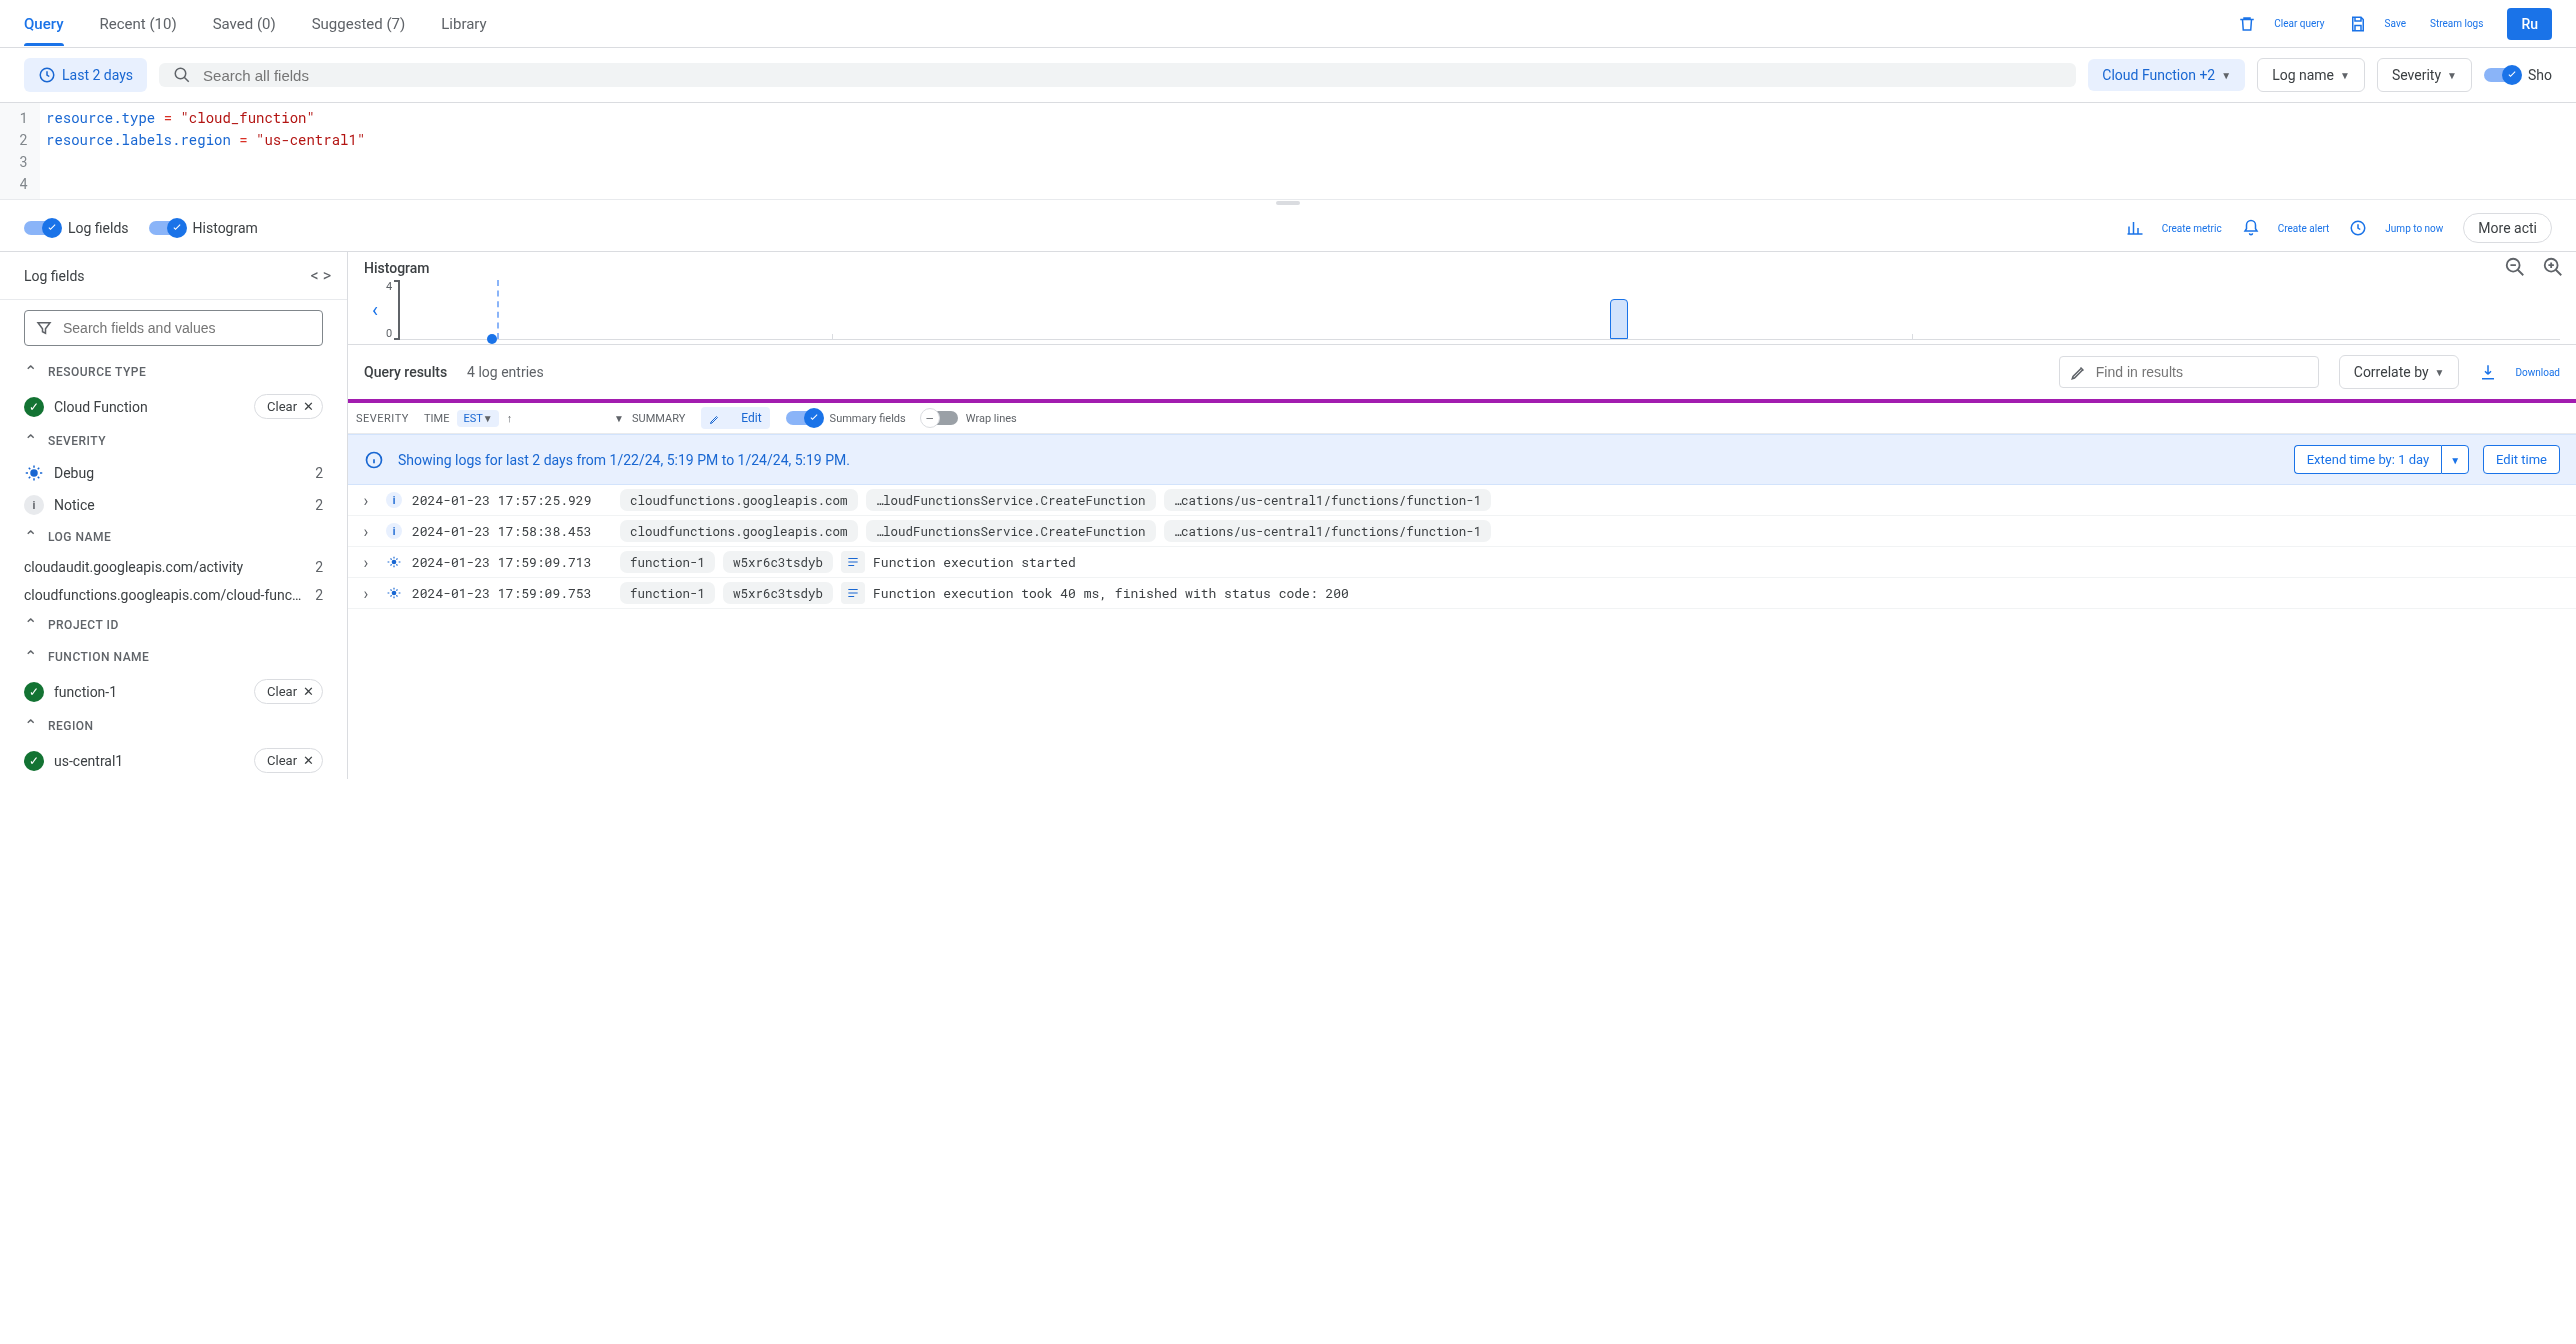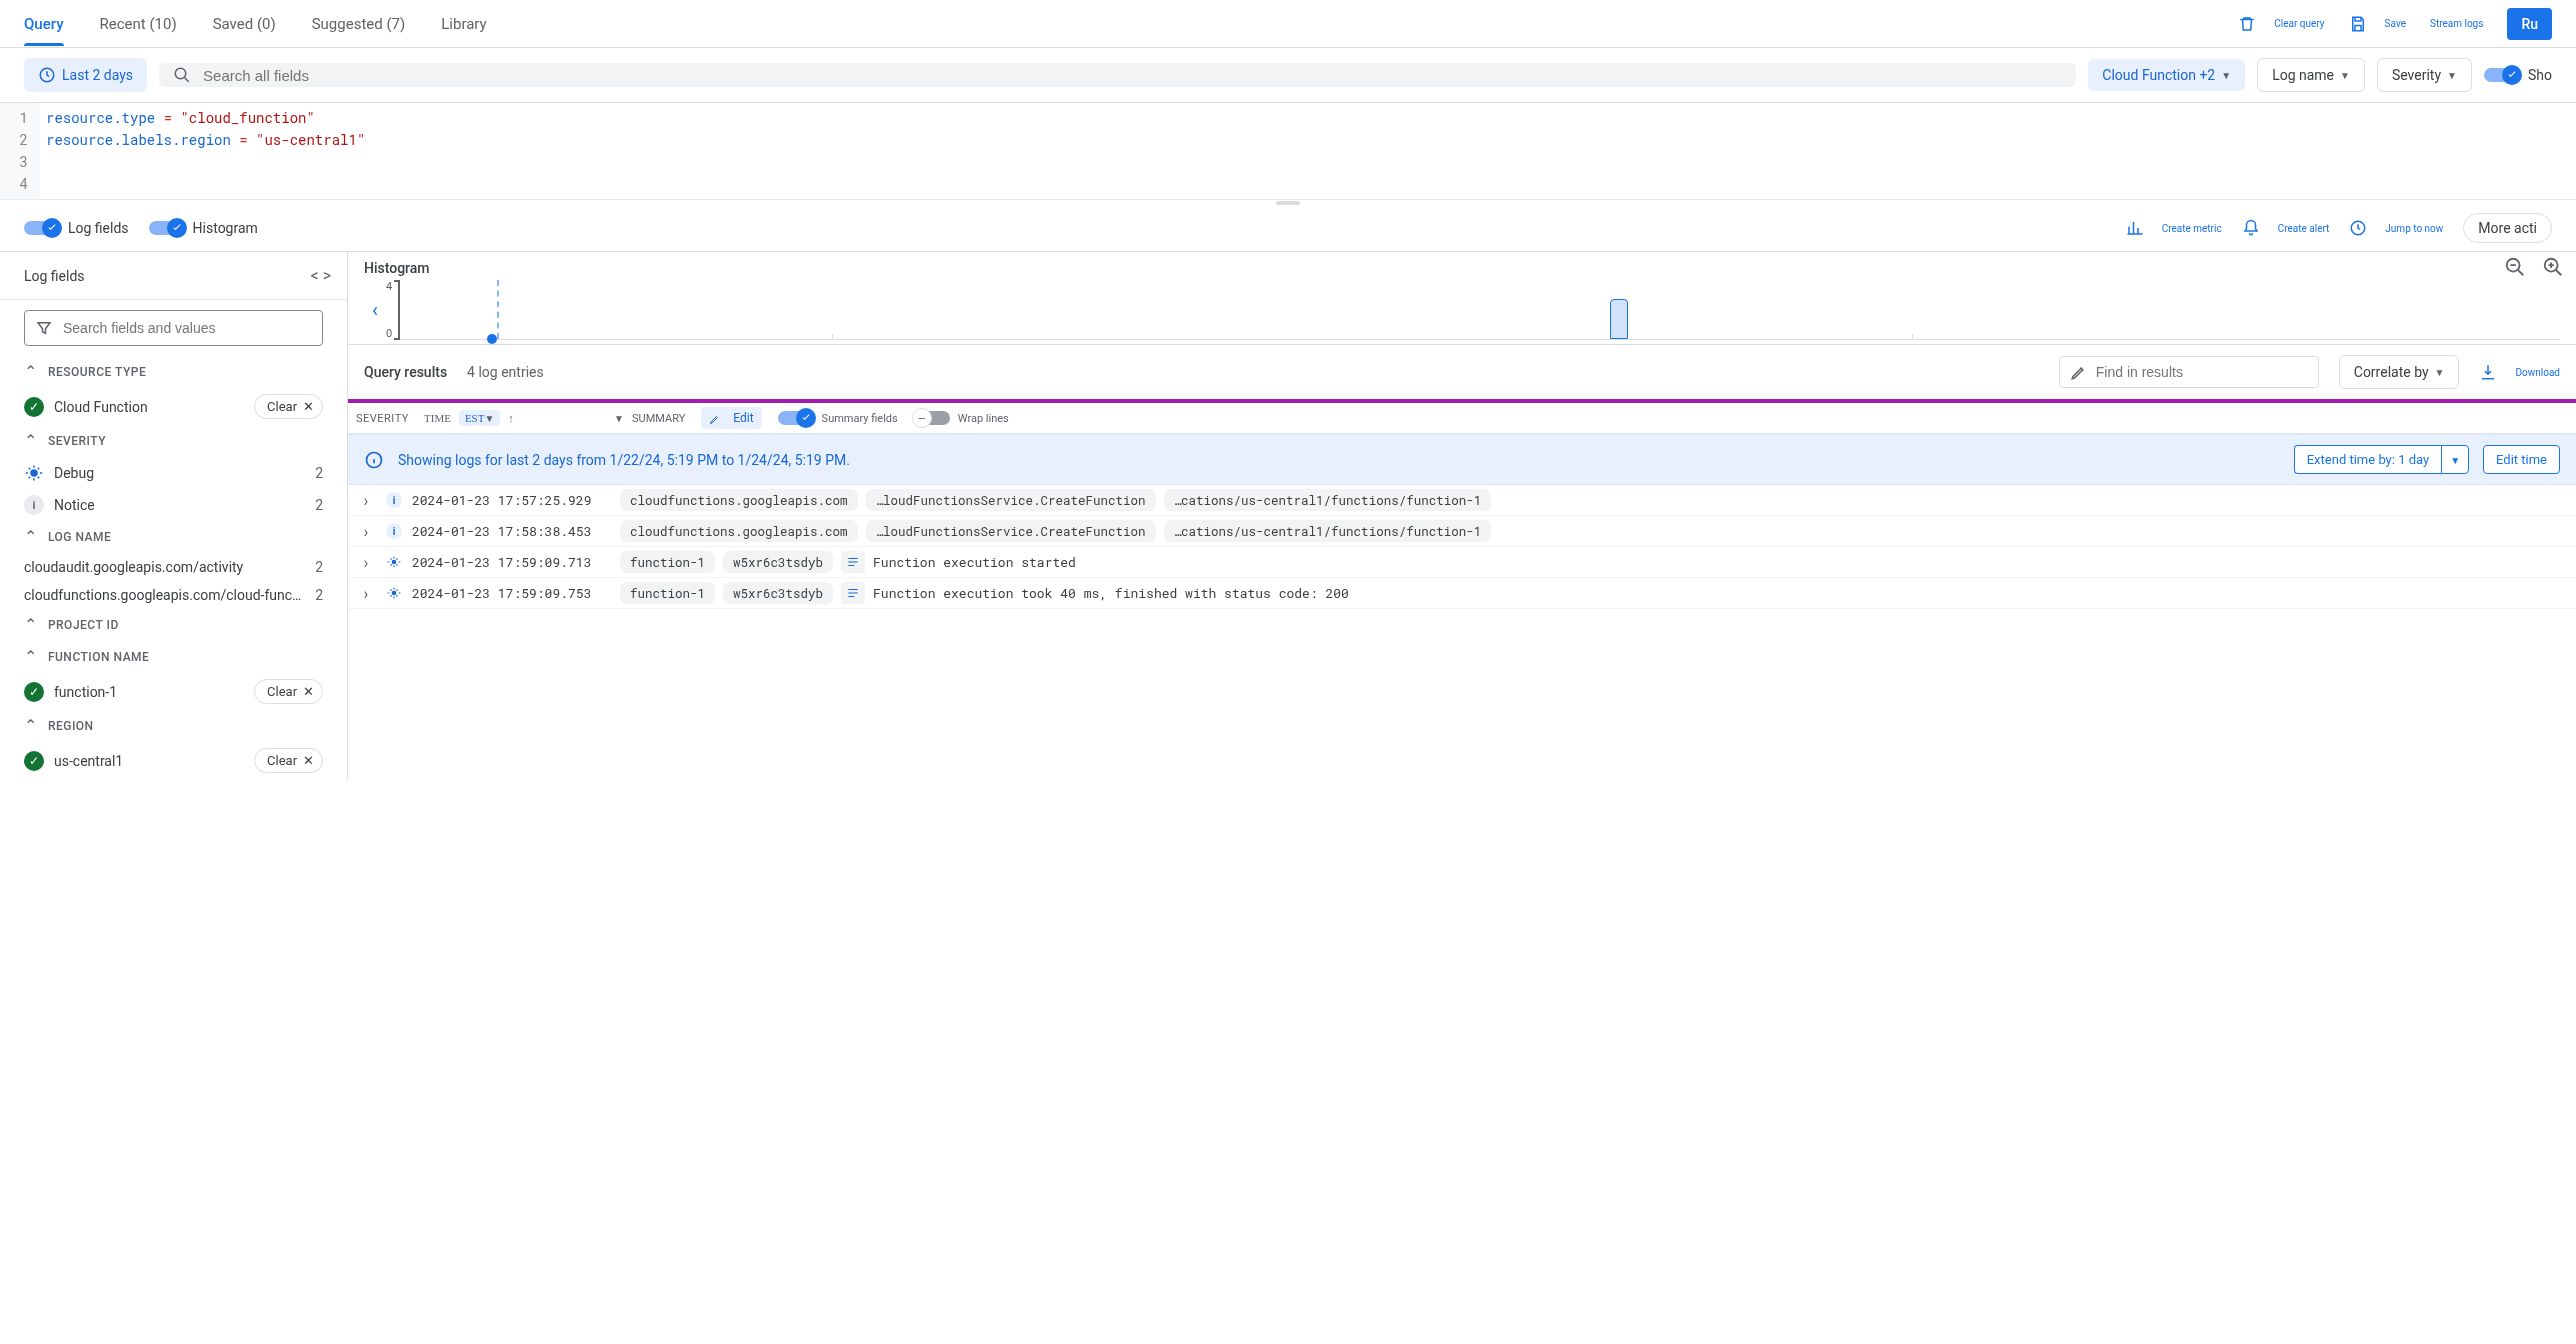--- a/index.html
+++ b/index.html
@@ -67,24 +67,24 @@
 .histo-xlabels { display:flex; position:relative; height:36px; margin-left: 54px; }
 .time-chip { border:1px solid #1a73e8; color:#1a73e8; border-radius:14px; padding:4px 12px; font-size:13px; position:absolute; top:4px; }
 .x-tick-label { position:absolute; top:6px; font-size:12px; color:#5f6368; }
 .zoom-btns { position:absolute; top:4px; right:12px; display:flex; gap:16px; color:#5f6368; font-size:22px; }
 .results-header { display:flex; align-items:center; padding:10px 16px; gap:20px; border-bottom:4px solid #a21caf; }
 .results-header .title { font-weight:500; }
 .find-box { border:1px solid #dadce0; border-radius:4px; padding:6px 10px; display:flex; align-items:center; gap:8px; width:260px; }
 .find-box input { border:none; outline:none; flex:1; font-size:14px; }
 .col-headers { display:flex; align-items:center; padding:4px 8px; border-bottom:1px solid #e8eaed; font-size:11px; color:#5f6368; gap:8px; }
 .col-sev { width:60px; letter-spacing:0.5px; }
-.col-time { width:200px; display:flex; align-items:center; gap:8px;font-family:Liberation Serif, serif; }
+.col-time { width:200px; display:flex; align-items:center; gap:8px; }
 .tz-chip { background:#e8f0fe; color:#1967d2; padding:2px 6px; border-radius:4px; font-size:11px; display:inline-flex; align-items:center; cursor:pointer; }
 .col-summary { flex:1; display:flex; align-items:center; gap:16px; }
-.edit-chip { background:#e8f0fe; color:#1967d2; padding:4px 8px; border-radius:4px; display:inline-flex; align-items:flex-end; gap:12px; font-size:12px; cursor:pointer; }
+.edit-chip { background:#e8f0fe; color:#1967d2; padding:4px 8px; border-radius:4px; display:inline-flex; align-items:flex-end; gap:20px; font-size:12px; cursor:pointer; }
 .info-banner { background:#e8f0fe; display:flex; align-items:center; padding:10px 16px; gap:14px; border-top:1px solid #d2e3fc; border-bottom:1px solid #d2e3fc; }
 .info-banner .msg { flex:1; color:#1967d2; font-size:14px; }
 .btn-group { display:flex; }
 .btn-outlined { border:1px solid #1a73e8; color:#1a73e8; padding:6px 12px; font-size:13px; cursor:pointer; background:#fff; }
 .btn-group .btn-outlined:first-child { border-radius:4px 0 0 4px; border-right:none; }
 .btn-group .btn-outlined:last-child { border-radius:0 4px 4px 0; padding:6px 8px; }
 .btn-outlined.solo { border-radius:4px; }
 .log-row { display:flex; align-items:center; padding:4px 8px; gap:8px; font-size:13px; border-bottom:1px solid #f1f3f4; }
 .expand { width:20px; color:#5f6368; cursor:pointer; font-size:16px; text-align:center; }
 .sev-icon { width:20px; text-align:center; }

